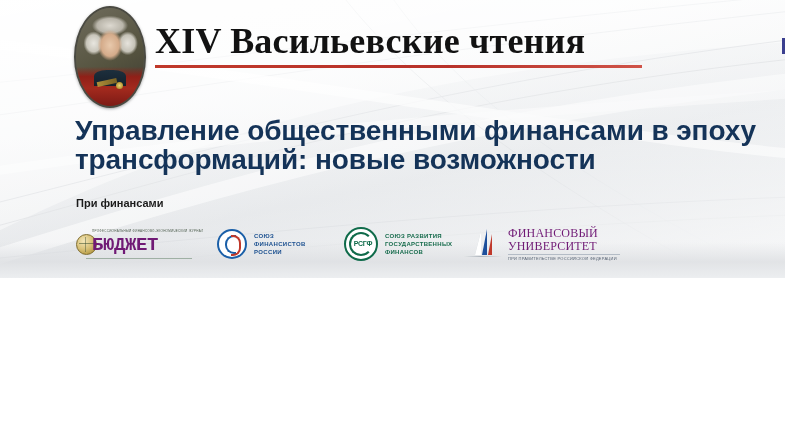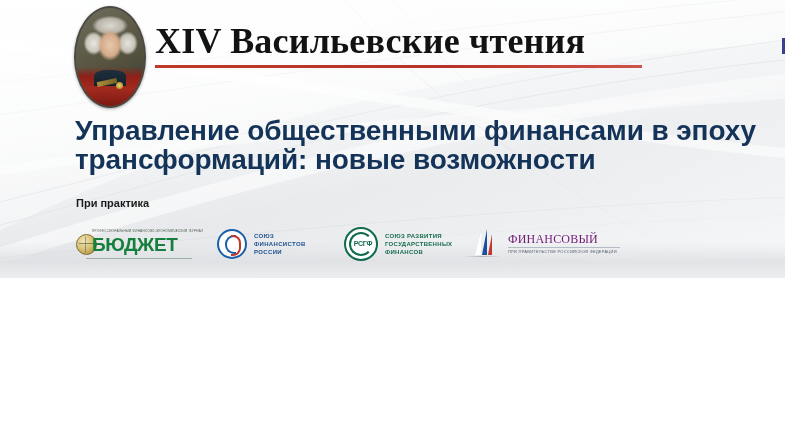--- a/index.html
+++ b/index.html
@@ -218,25 +218,25 @@
     background: rgba(60,80,50,0.55);
   }
   .budget-globe::after {
     content: "";
     position: absolute;
     left: 8px; top: 2px;
     width: 1px; height: 15px;
     background: rgba(60,80,50,0.45);
   }
   .budget-word {
-    font-family: Liberation Sans, sans-serif;
+    font-family: Liberation Mono, monospace;
     font-weight: bold;
     font-size: 19px;
     line-height: 20px;
-    color: #15803d;
+    color: #701a75;
     letter-spacing: -0.4px;
     position: relative;
     z-index: 2;
   }
   .budget-rule {
     width: 106px;
     height: 1px;
     background: #9fb0a4;
     margin-left: 10px;
     margin-top: 3px;
@@ -451,21 +451,21 @@
 
     <div class="wordmark">
       <div class="wordmark-title">XIV Васильевские чтения</div>
       <div class="wordmark-rule"></div>
     </div>
 
   </div>
 
   <div class="headline">Управление общественными финансами в эпоху трансформаций: новые возможности</div>
 
-  <div class="support-label">При практика</div>
+  <div class="support-label">При финансами</div>
 
   <div class="logos">
 
     <div class="logo logo-budget">
       <div class="budget-kicker">ПРОФЕССИОНАЛЬНЫЙ ФИНАНСОВО-ЭКОНОМИЧЕСКИЙ ЖУРНАЛ</div>
       <div class="budget-row">
         <div class="budget-globe"></div>
         <div class="budget-word">БЮДЖЕТ</div>
       </div>
       <div class="budget-rule"></div>
@@ -493,20 +493,21 @@
 
     <div class="logo logo-finuniv">
       <div class="finuniv-mark logo-mark">
         <span class="fu-sail fu-sail-w"></span>
         <span class="fu-sail fu-sail-b"></span>
         <span class="fu-sail fu-sail-r"></span>
         <span class="fu-waterline"></span>
       </div>
       <div class="finuniv-text logo-text">
         <div class="fu-line1">ФИНАНСОВЫЙ</div>
+        <div class="fu-line2">УНИВЕРСИТЕТ</div>
         <div class="fu-underline"></div>
         <div class="fu-line3">ПРИ ПРАВИТЕЛЬСТВЕ РОССИЙСКОЙ ФЕДЕРАЦИИ</div>
       </div>
     </div>
 
   </div>
 
   <div class="edge-widget"></div>
 
 </div>

